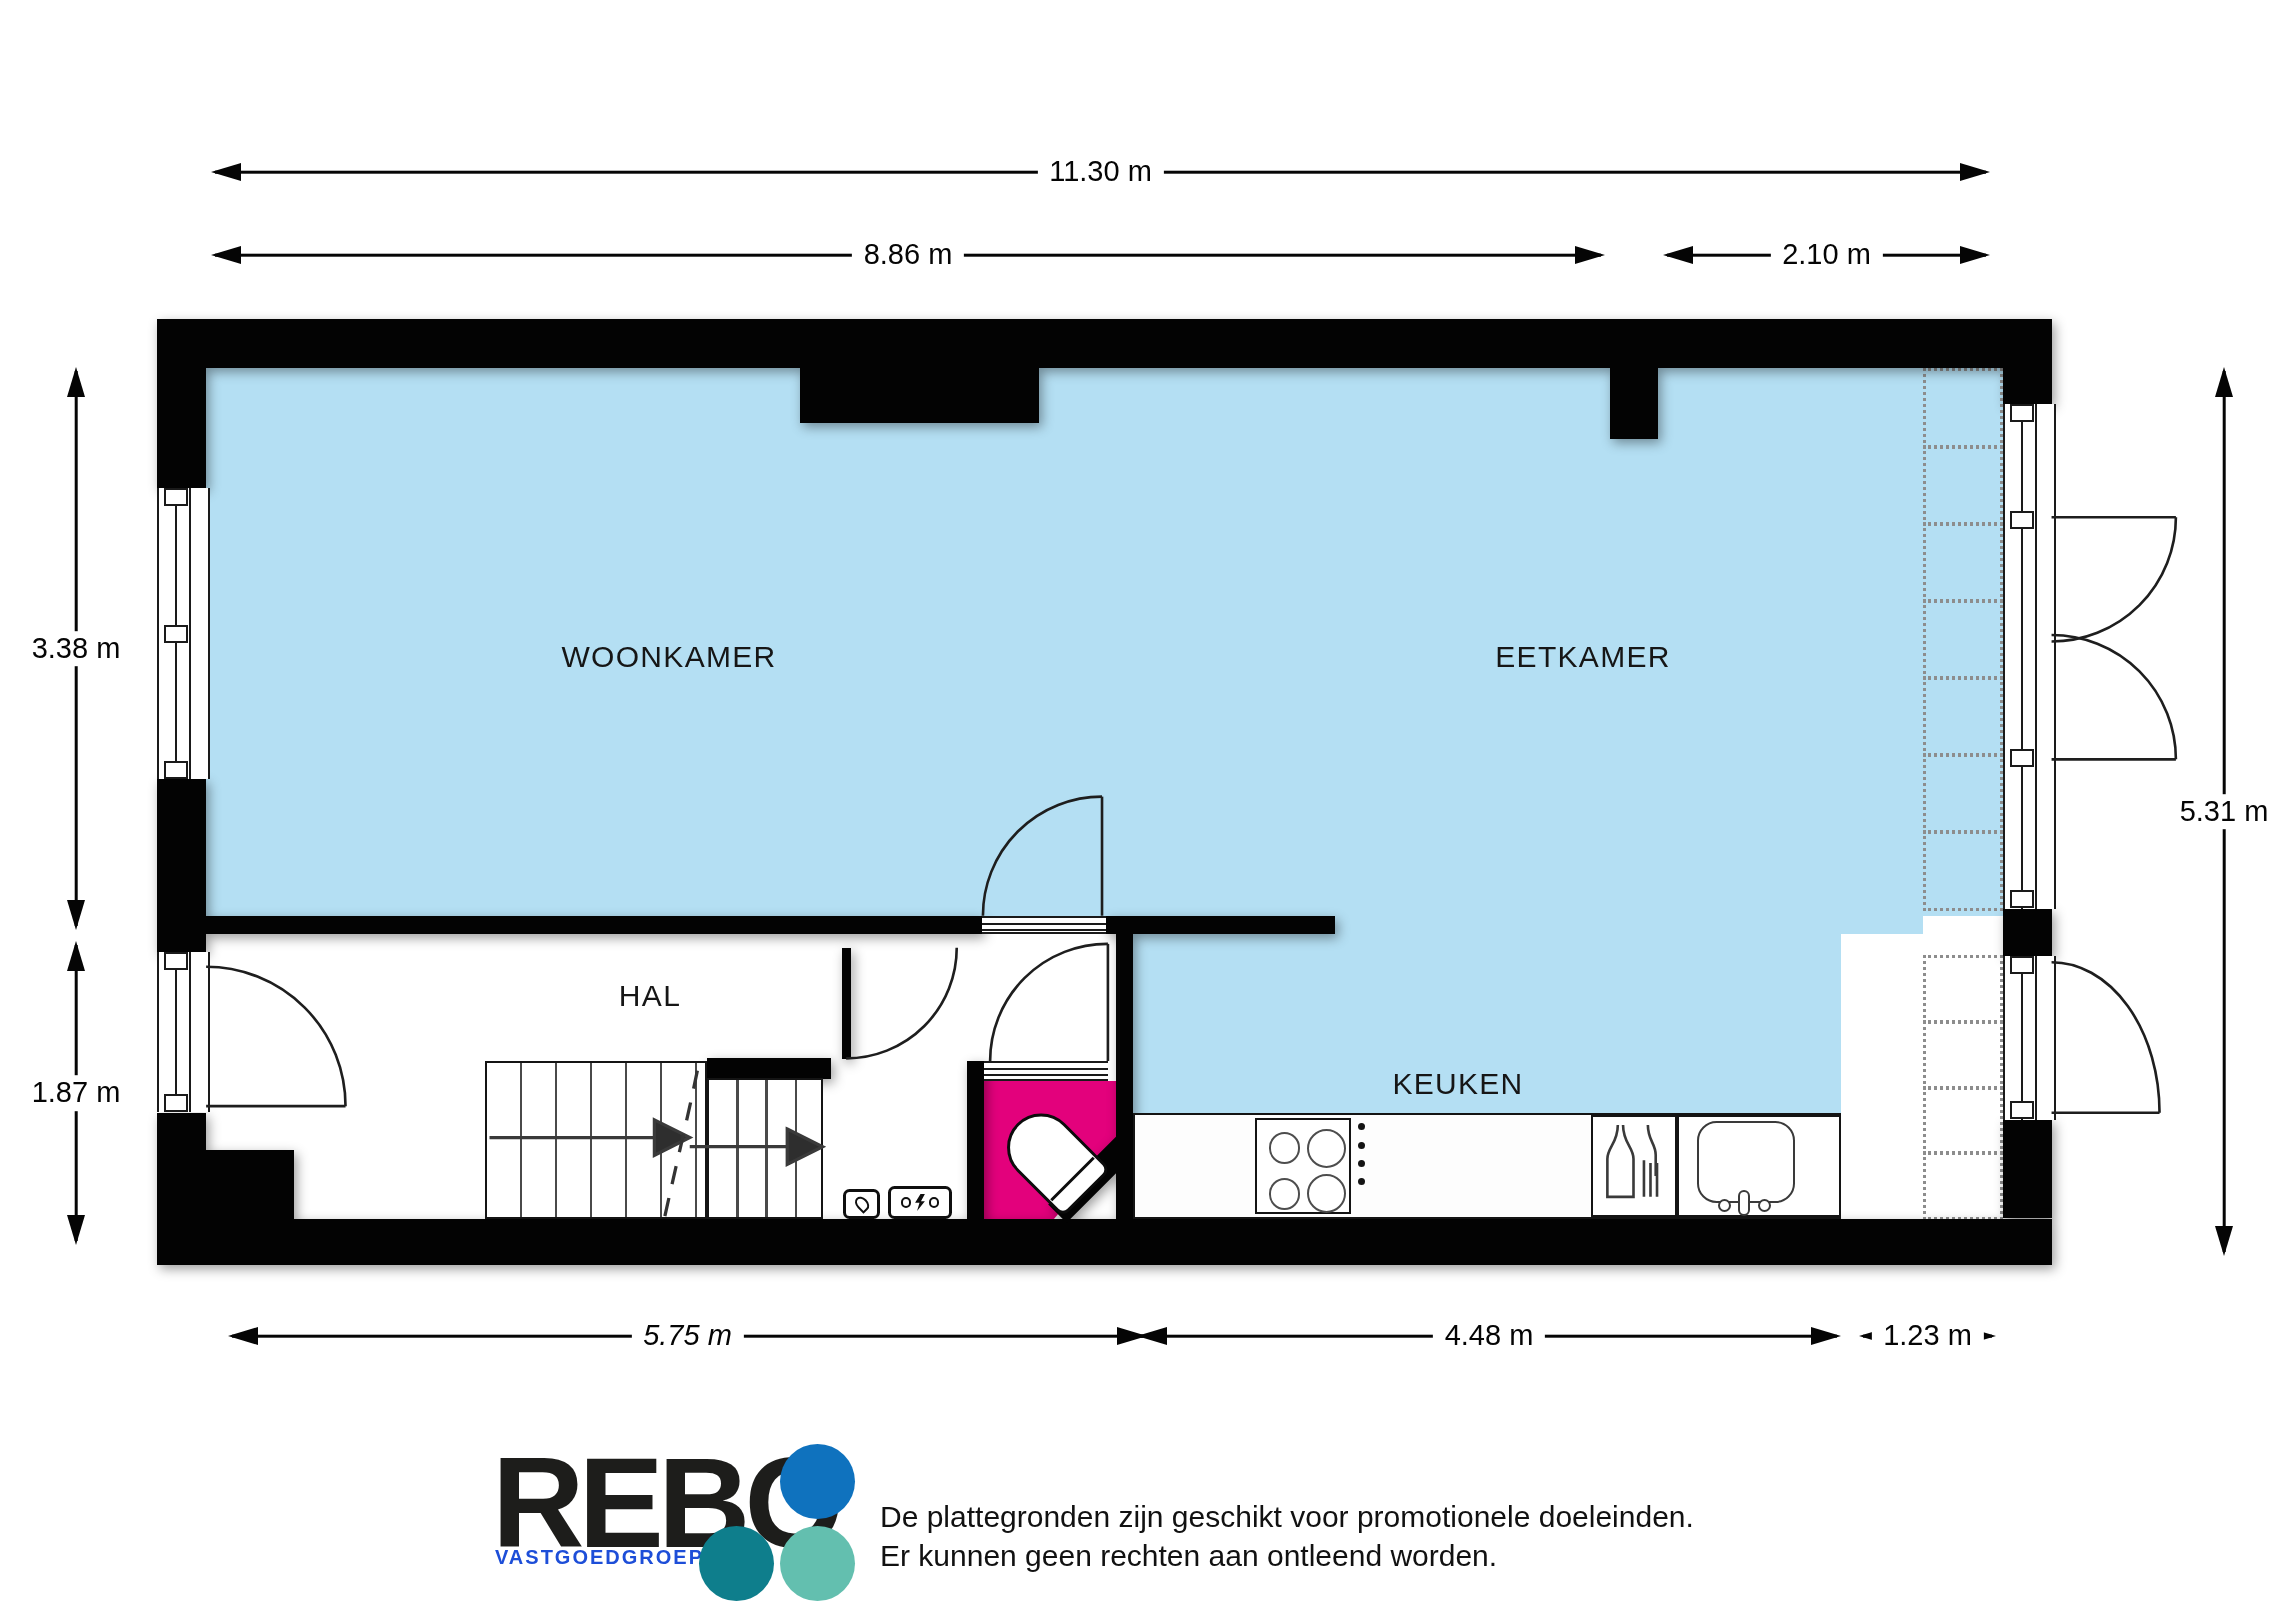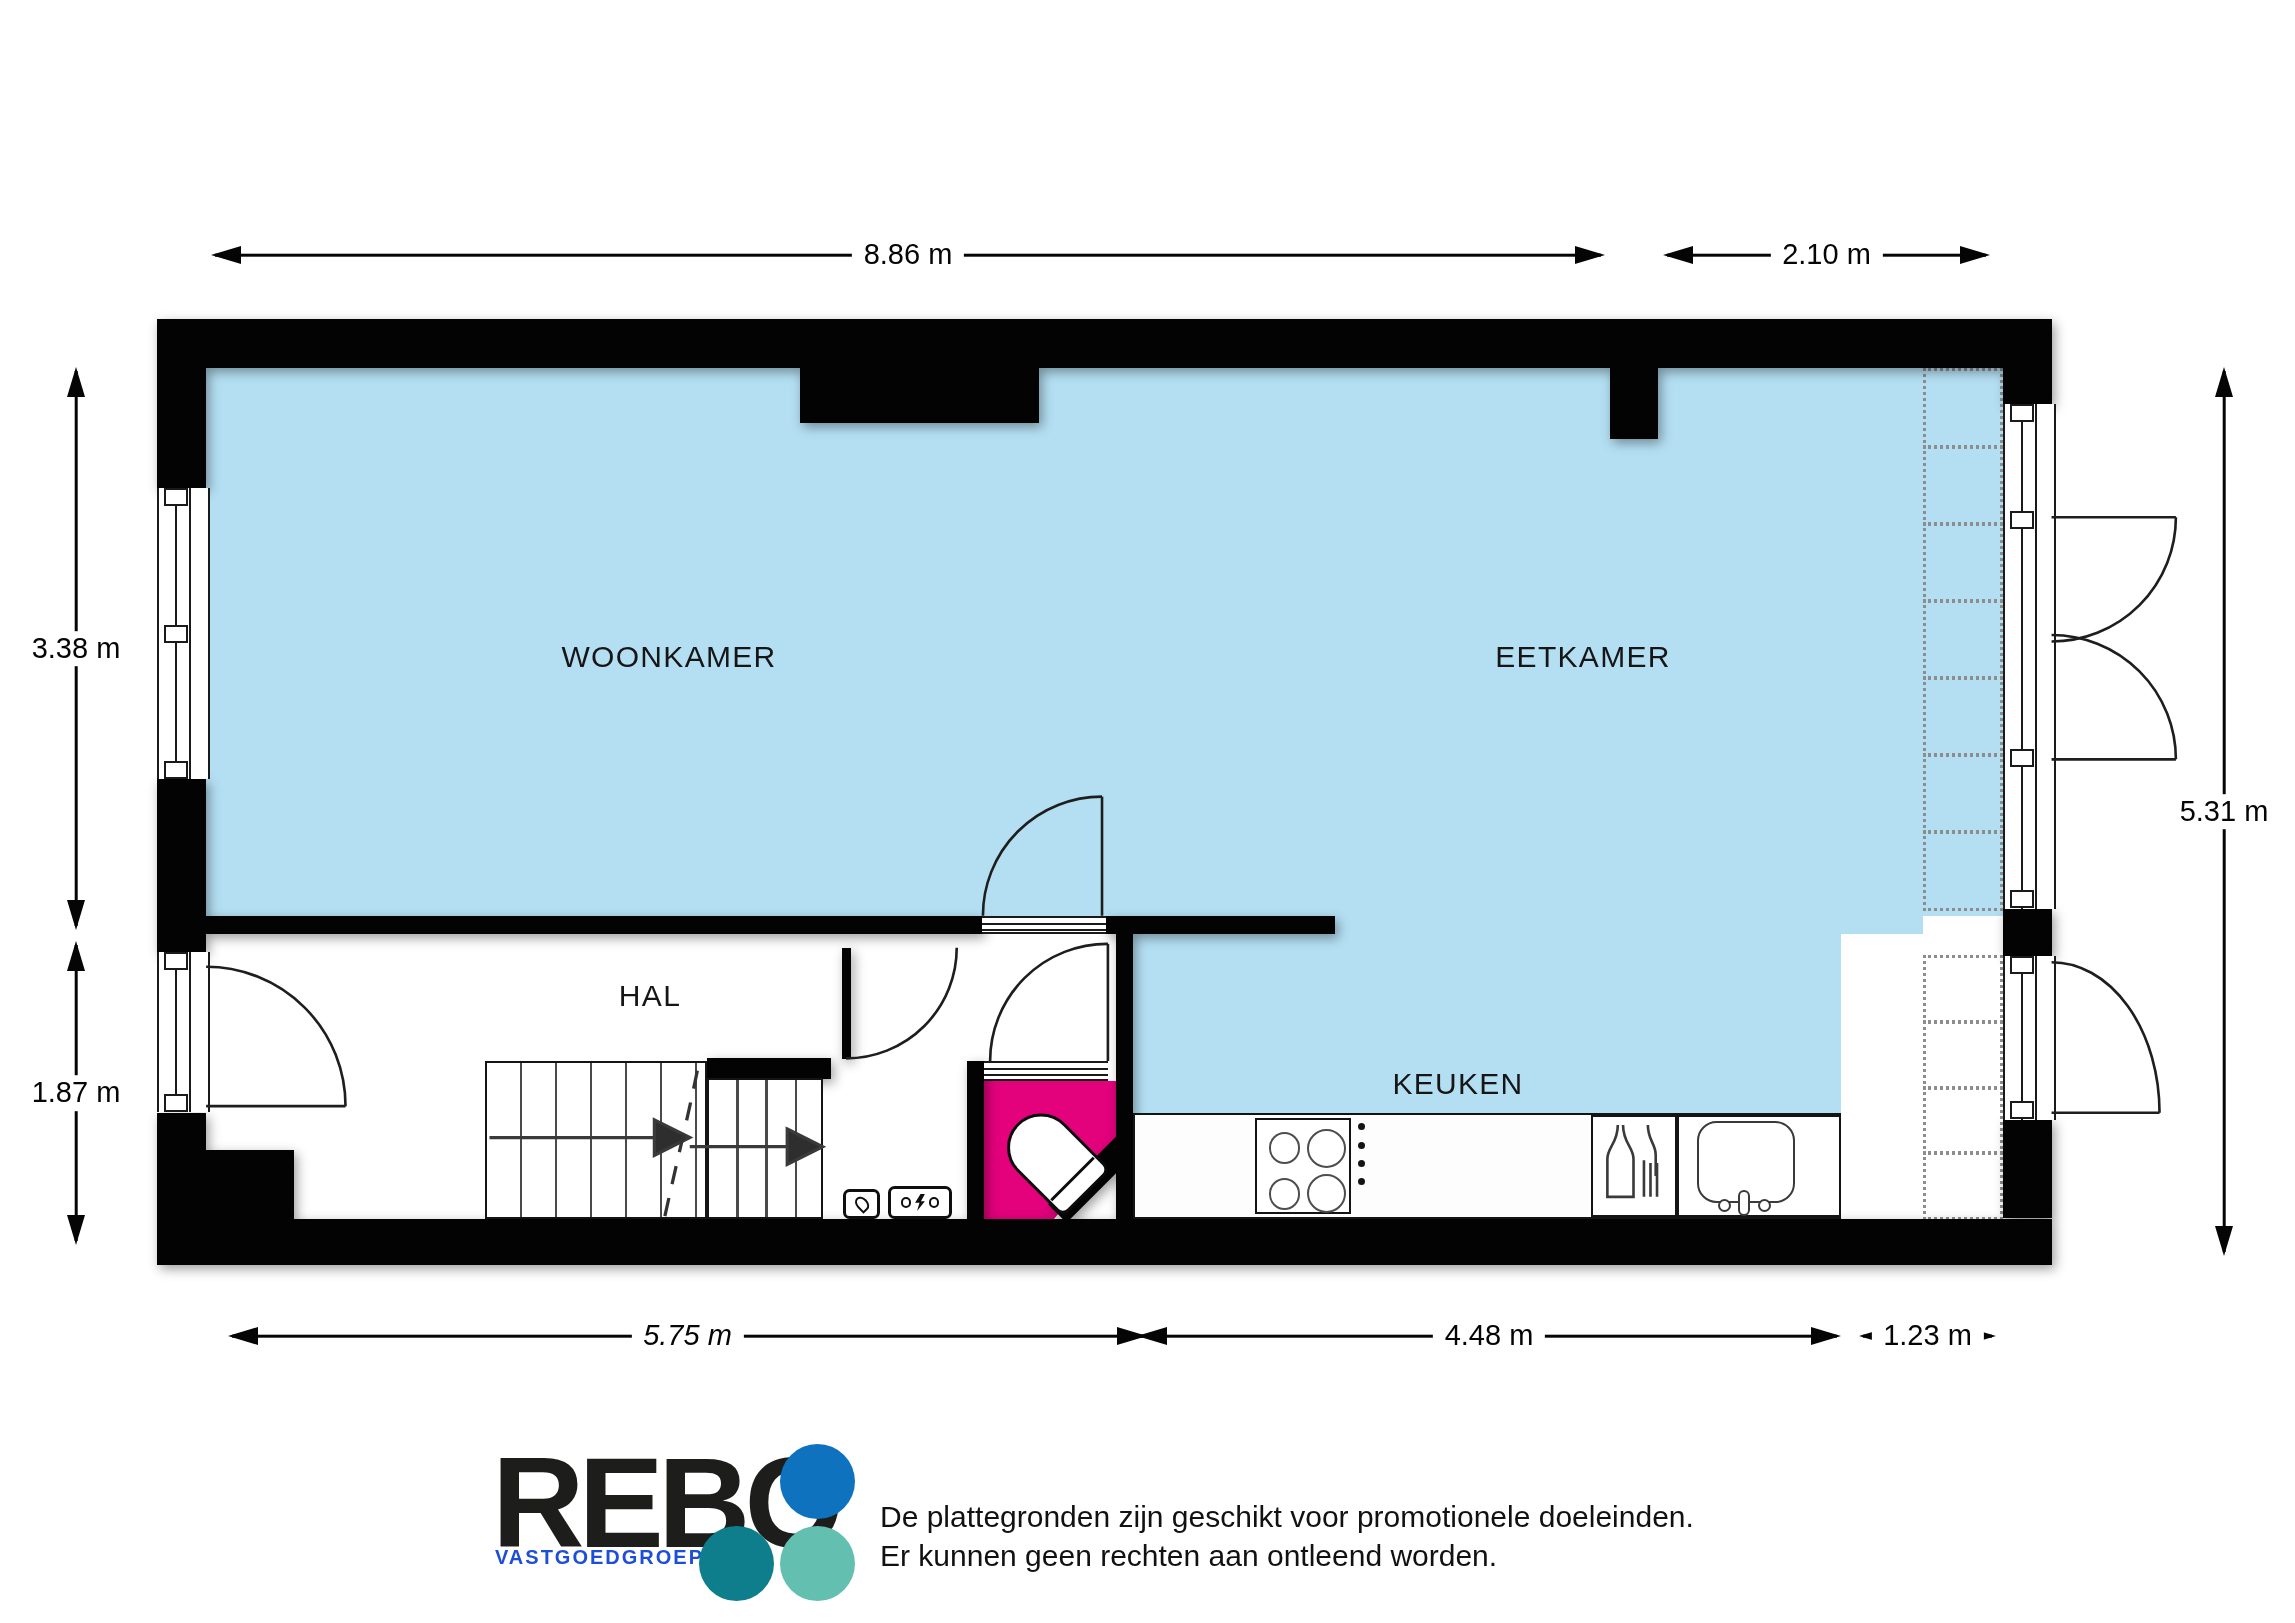--- a/index.html
+++ b/index.html
@@ -209,20 +209,26 @@
       <polygon points="1203,1725 1257,1752 1203,1779"></polygon>
     </g>
     <path d="M1016 1858 C1034 1776 1052 1704 1068 1624" fill="none" stroke="#333" stroke-width="5" stroke-dasharray="28 22"></path>
   </svg>
 
   <div class="room-label" style="left:669px;top:657px;">WOONKAMER</div>
   <div class="room-label" style="left:1583px;top:657px;">EETKAMER</div>
   <div class="room-label" style="left:650px;top:996px;">HAL</div>
   <div class="room-label" style="left:1458px;top:1043px;margin-top:41px;">KEUKEN</div>
 
+  <div class="dim h" style="left:211px;top:159px;width:1779px;height:26px;">
+    <span class="line"></span>
+      <span class="ah a-left"></span>
+      <span class="ah a-right"></span>
+    <span class="label">11.30 m</span>
+  </div>
   <div class="dim h" style="left:211px;top:242px;width:1394px;height:26px;">
     <span class="line"></span>
       <span class="ah a-left"></span>
       <span class="ah a-right"></span>
     <span class="label">8.86 m</span>
   </div>
   <div class="dim h" style="left:1663px;top:242px;width:327px;height:26px;">
     <span class="line"></span>
       <span class="ah a-left"></span>
       <span class="ah a-right"></span>

